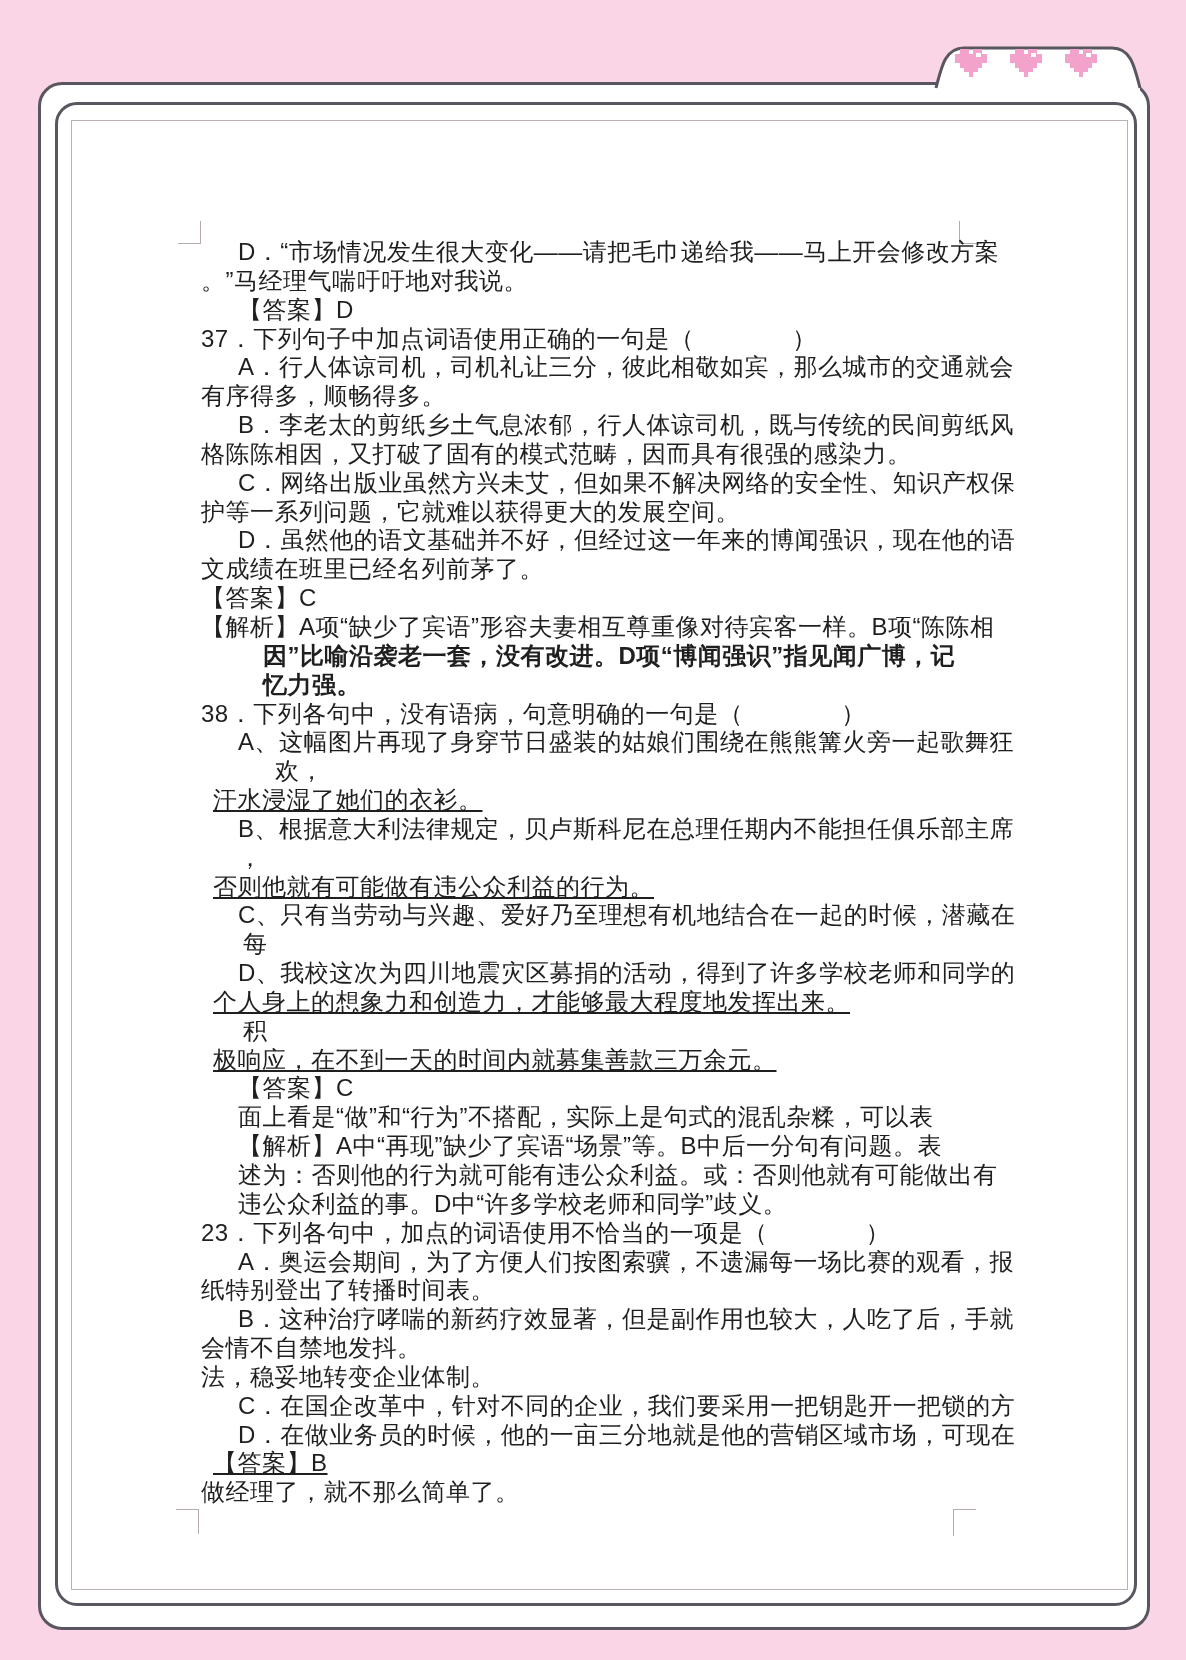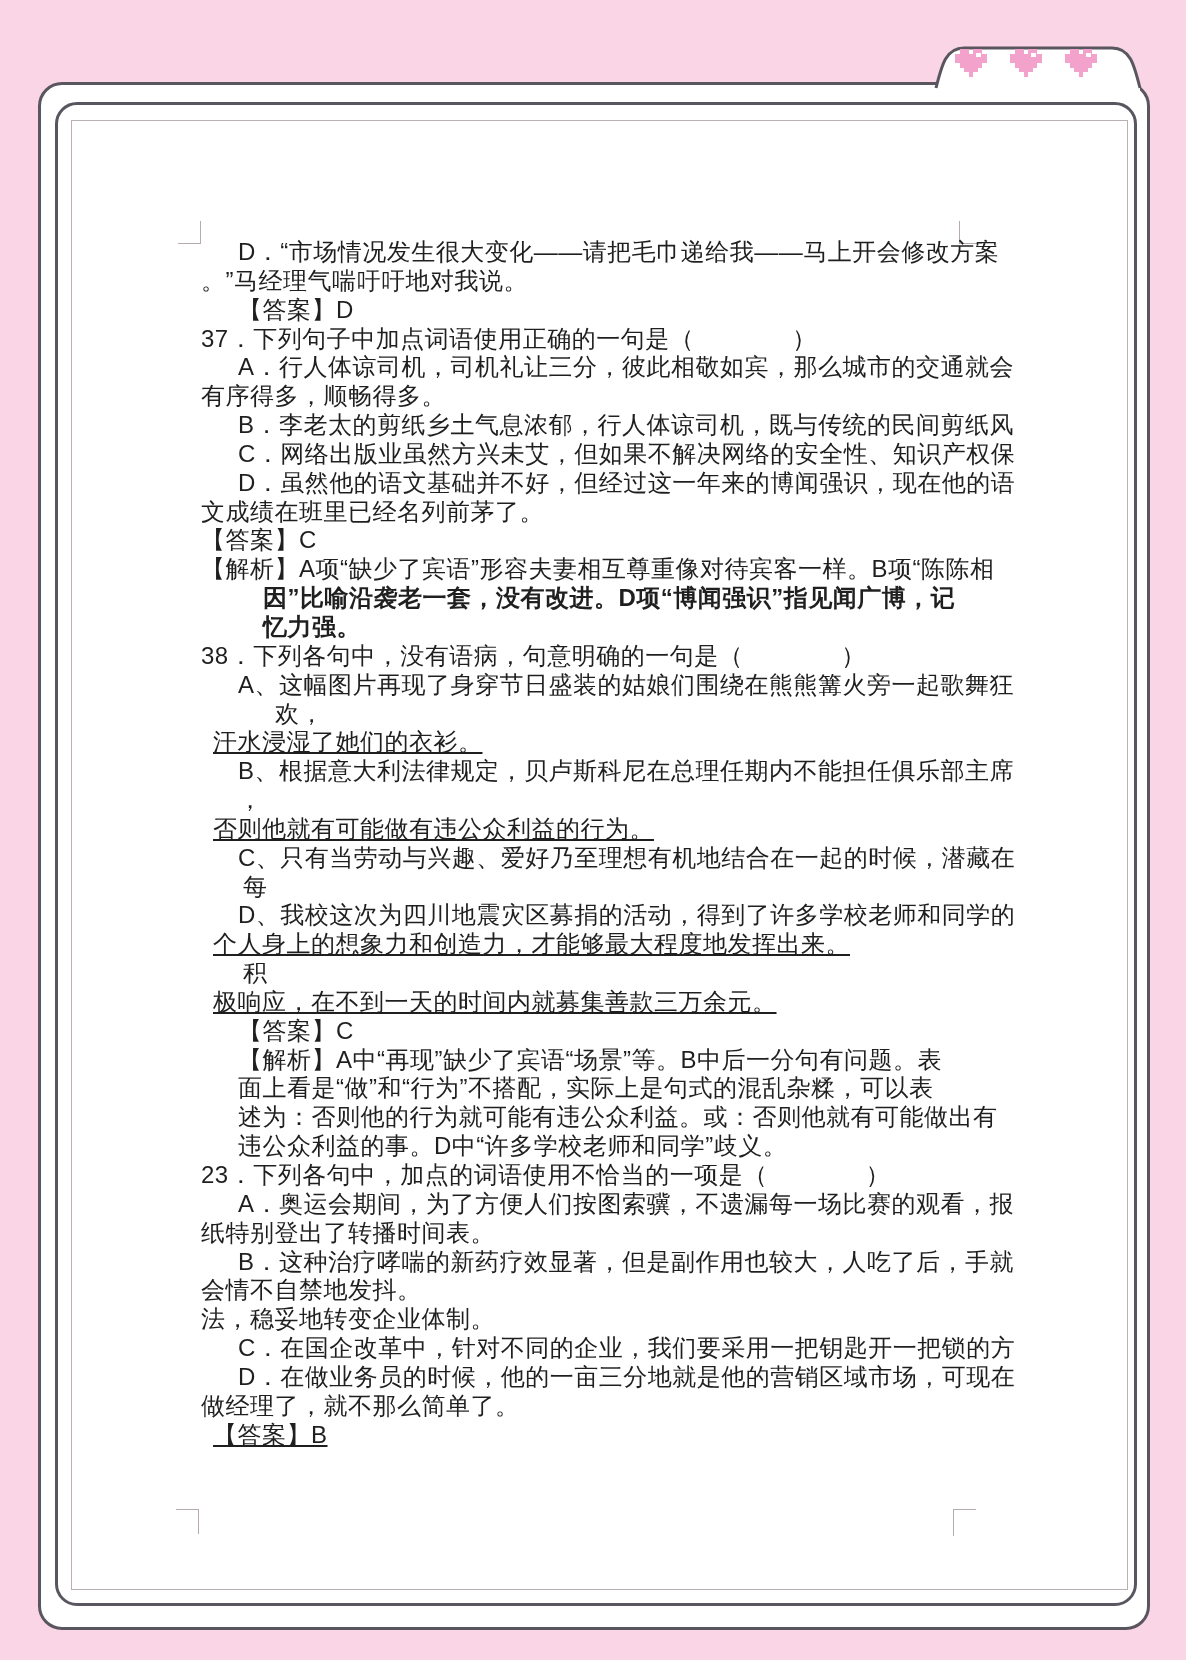--- a/index.html
+++ b/index.html
@@ -111,48 +111,50 @@
 <div class="crop crop-br"></div>
 
 <div class="text-block">
     <div class="ln ind-2">D．“市场情况发生很大变化——请把毛巾递给我——马上开会修改方案</div>
     <div class="ln ind-0">。”马经理气喘吁吁地对我说。</div>
     <div class="ln ind-2">【答案】D</div>
     <div class="ln ind-0">37．下列句子中加点词语使用正确的一句是（　　　　）</div>
     <div class="ln ind-2">A．行人体谅司机，司机礼让三分，彼此相敬如宾，那么城市的交通就会</div>
     <div class="ln ind-0">有序得多，顺畅得多。</div>
     <div class="ln ind-2">B．李老太的剪纸乡土气息浓郁，行人体谅司机，既与传统的民间剪纸风</div>
+    <div class="ln ind-0">格陈陈相因，又打破了固有的模式范畴，因而具有很强的感染力。</div>
     <div class="ln ind-2">C．网络出版业虽然方兴未艾，但如果不解决网络的安全性、知识产权保</div>
+    <div class="ln ind-0">护等一系列问题，它就难以获得更大的发展空间。</div>
     <div class="ln ind-2">D．虽然他的语文基础并不好，但经过这一年来的博闻强识，现在他的语</div>
     <div class="ln ind-0">文成绩在班里已经名列前茅了。</div>
     <div class="ln ind-0">【答案】C</div>
     <div class="ln ind-0">【解析】A项“缺少了宾语”形容夫妻相互尊重像对待宾客一样。B项“陈陈相</div>
     <div class="ln ind-4">因”比喻沿袭老一套，没有改进。D项“博闻强识”指见闻广博，记</div>
     <div class="ln ind-4">忆力强。</div>
     <div class="ln ind-0">38．下列各句中，没有语病，句意明确的一句是（　　　　）</div>
     <div class="ln ind-2">A、这幅图片再现了身穿节日盛装的姑娘们围绕在熊熊篝火旁一起歌舞狂</div>
     <div class="ln ind-5">欢，</div>
     <div class="ln ind-1">汗水浸湿了她们的衣衫。</div>
     <div class="ln ind-2">B、根据意大利法律规定，贝卢斯科尼在总理任期内不能担任俱乐部主席</div>
     <div class="ln ind-2">，</div>
     <div class="ln ind-1">否则他就有可能做有违公众利益的行为。</div>
     <div class="ln ind-2">C、只有当劳动与兴趣、爱好乃至理想有机地结合在一起的时候，潜藏在</div>
     <div class="ln ind-3">每</div>
     <div class="ln ind-2">D、我校这次为四川地震灾区募捐的活动，得到了许多学校老师和同学的</div>
     <div class="ln ind-1">个人身上的想象力和创造力，才能够最大程度地发挥出来。</div>
     <div class="ln ind-3">积</div>
     <div class="ln ind-1">极响应，在不到一天的时间内就募集善款三万余元。</div>
     <div class="ln ind-2">【答案】C</div>
+    <div class="ln ind-2">面上看是“做”和“行为”不搭配，实际上是句式的混乱杂糅，可以表</div>
     <div class="ln ind-2">【解析】A中“再现”缺少了宾语“场景”等。B中后一分句有问题。表</div>
-    <div class="ln ind-2">面上看是“做”和“行为”不搭配，实际上是句式的混乱杂糅，可以表</div>
     <div class="ln ind-2">述为：否则他的行为就可能有违公众利益。或：否则他就有可能做出有</div>
     <div class="ln ind-2">违公众利益的事。D中“许多学校老师和同学”歧义。</div>
     <div class="ln ind-0">23．下列各句中，加点的词语使用不恰当的一项是（　　　　）</div>
     <div class="ln ind-2">A．奥运会期间，为了方便人们按图索骥，不遗漏每一场比赛的观看，报</div>
     <div class="ln ind-0">纸特别登出了转播时间表。</div>
     <div class="ln ind-2">B．这种治疗哮喘的新药疗效显著，但是副作用也较大，人吃了后，手就</div>
     <div class="ln ind-0">会情不自禁地发抖。</div>
     <div class="ln ind-0">法，稳妥地转变企业体制。</div>
     <div class="ln ind-2">C．在国企改革中，针对不同的企业，我们要采用一把钥匙开一把锁的方</div>
     <div class="ln ind-2">D．在做业务员的时候，他的一亩三分地就是他的营销区域市场，可现在</div>
+    <div class="ln ind-1">【答案】B</div>
     <div class="ln ind-0">做经理了，就不那么简单了。</div>
-    <div class="ln ind-1">【答案】B</div>
   </div>
 
 </body></html>

